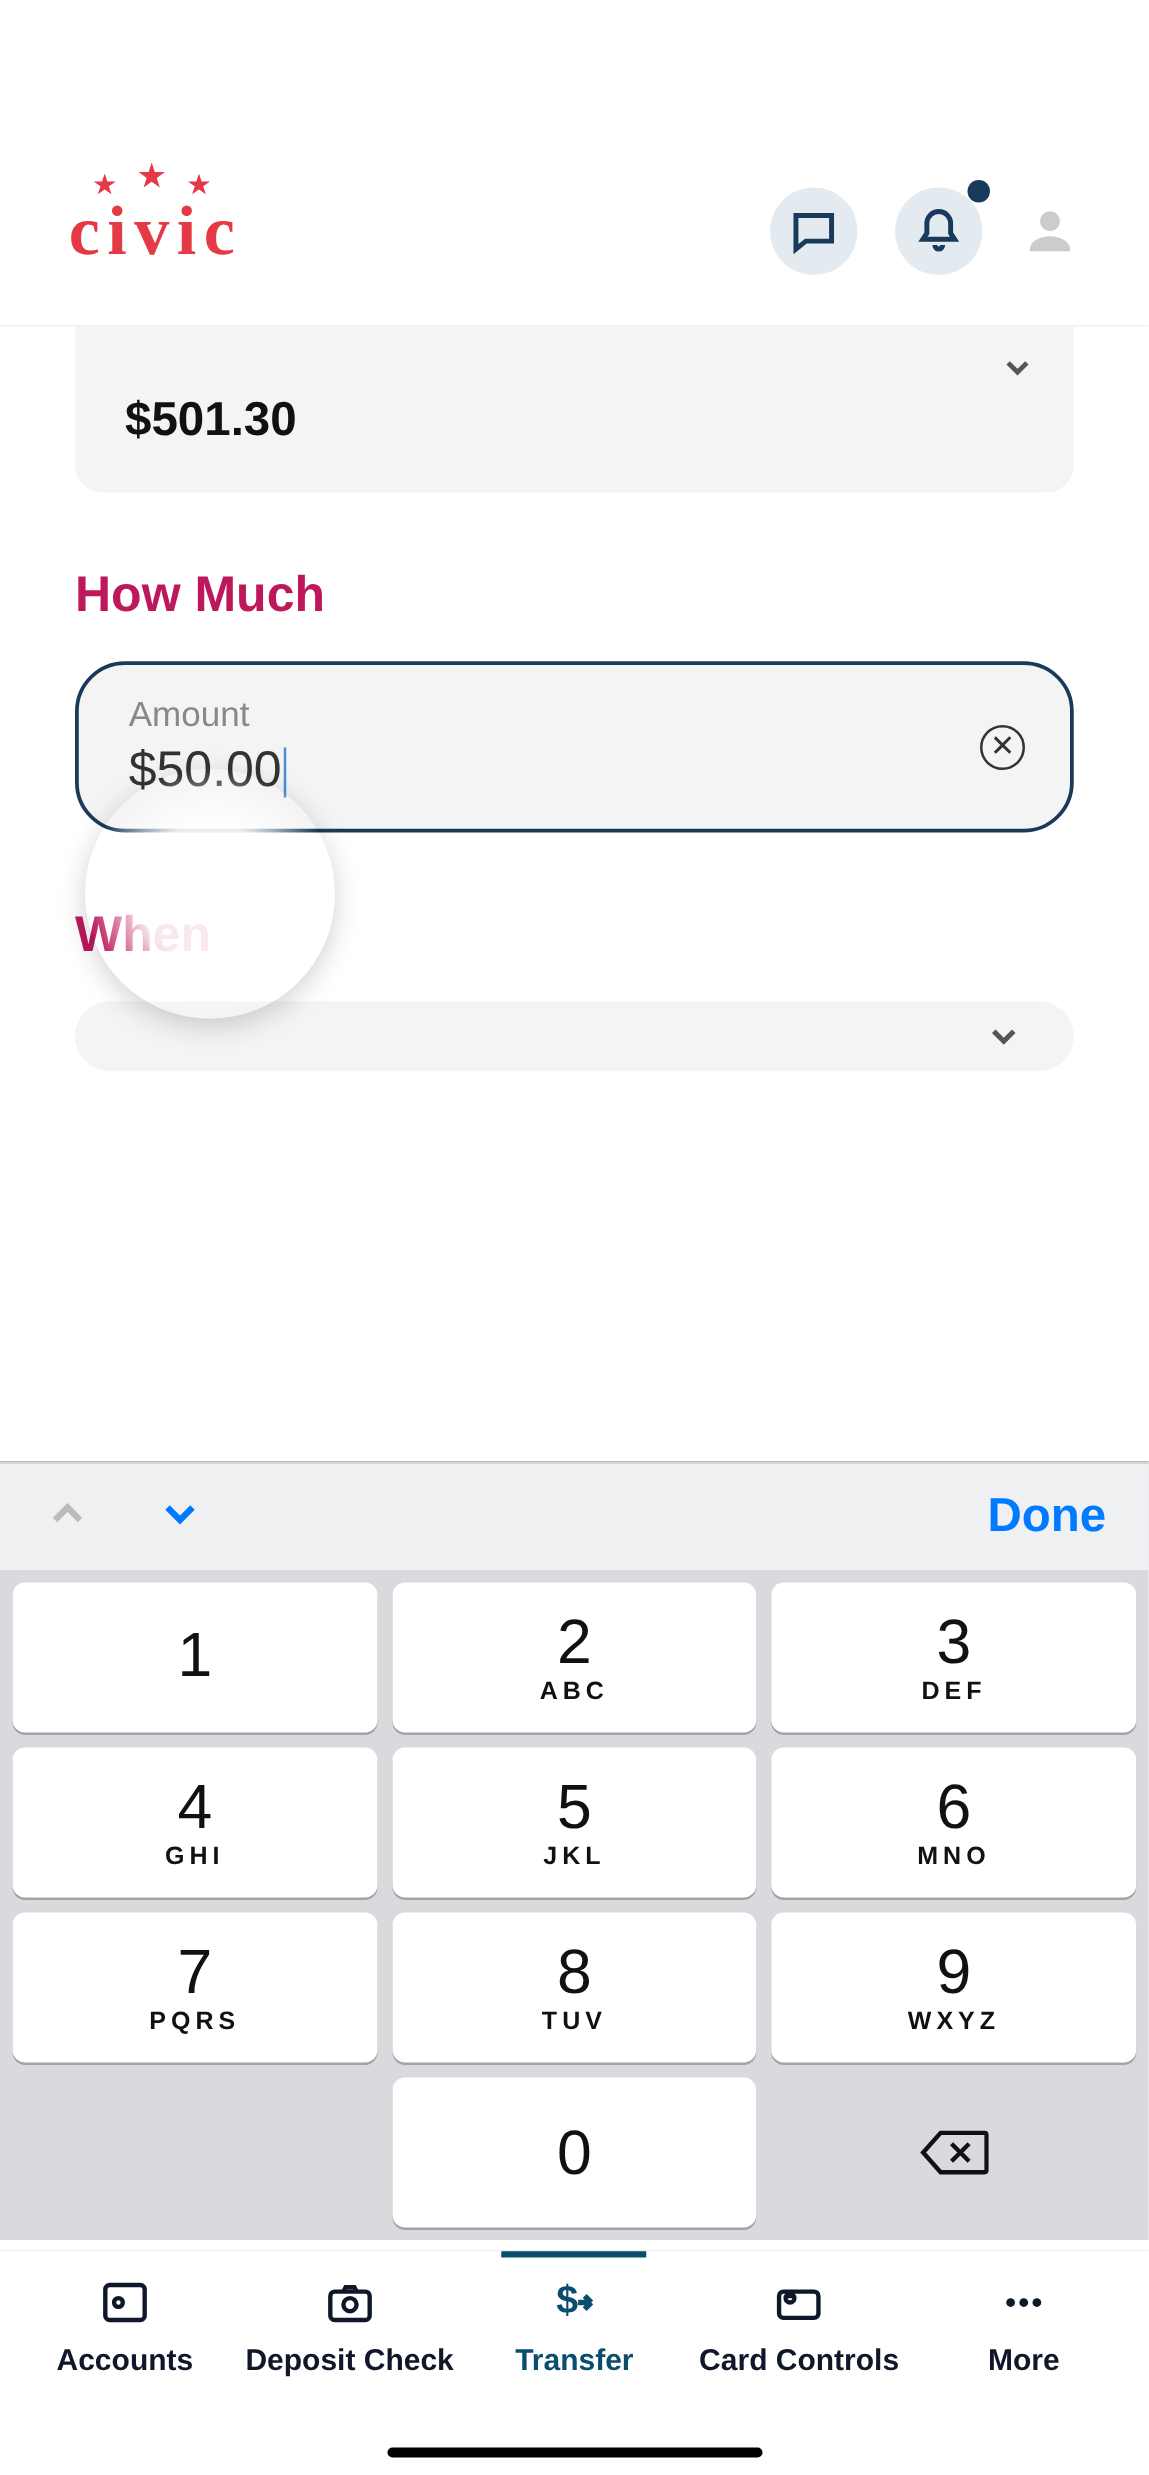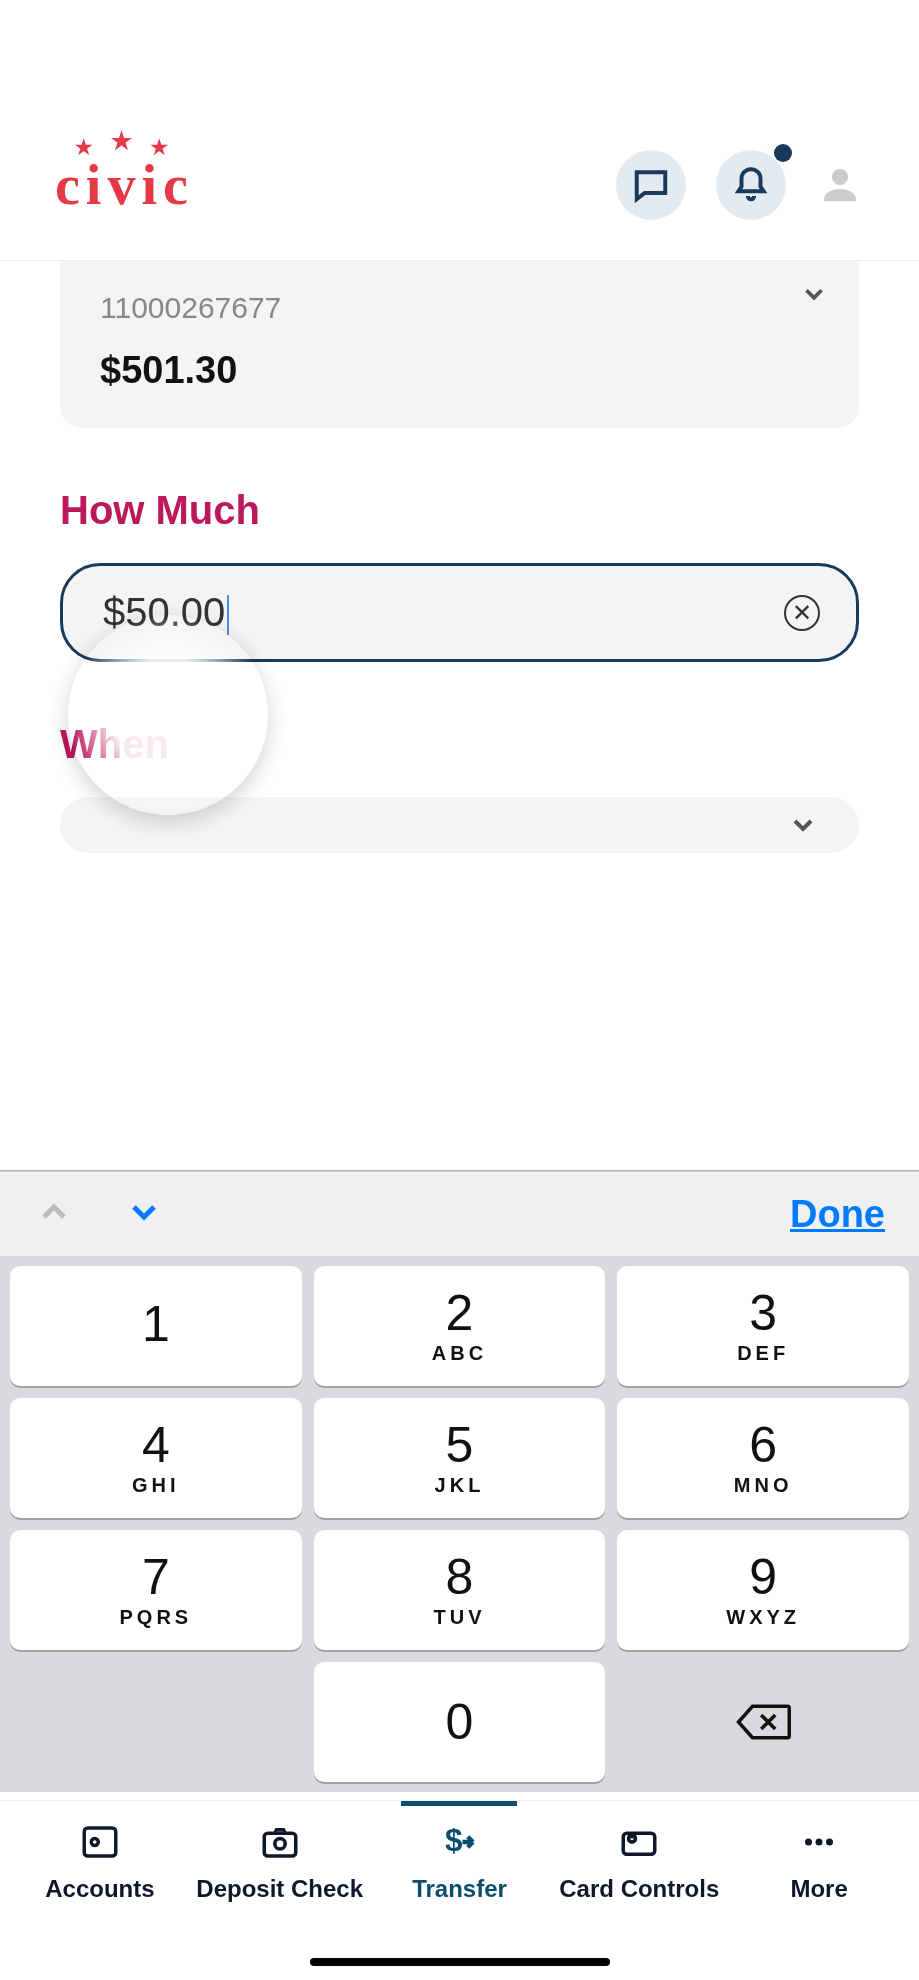--- a/index.html
+++ b/index.html
@@ -208,21 +208,20 @@
     display: flex;
     gap: 50px;
   }
   .nav-up { color: #bbb; }
   .nav-down { color: #007aff; }
   .nav-arrow svg { width: 40px; height: 40px; stroke-width: 3; fill: none;}
   .done-btn {
     color: #007aff;
     font-size: 38px;
     font-weight: 600;
-    text-decoration: underline;
   }
   .keypad {
     padding: 10px;
     display: grid;
     grid-template-columns: repeat(3, 1fr);
     gap: 12px;
   }
   .key {
     background: #fff;
     border-radius: 10px;
@@ -319,30 +318,30 @@
     </div>
     <svg class="profile-icon" viewBox="0 0 24 24">
       <path fill="#ccc" d="M12 12a4 4 0 100-8 4 4 0 000 8zm0 2c-4 0-8 2-8 5v1h16v-1c0-3-4-5-8-5z"></path>
     </svg>
   </div>
 </div>
 
 <div class="content">
 
   <div class="account-card">
-    <div class="account-number">11000267677</div>
     <div class="account-balance">$501.30</div>
     <svg class="chevron-down-card" viewBox="0 0 24 24">
         <path d="M6 9l6 6 6-6" stroke="currentColor" stroke-width="3" fill="none"></path>
       </svg>
   </div>
 
   <div class="section-title">How Much</div>
 
   <div class="input-card">
+    <div class="input-label">Amount</div>
     <div class="input-value">
       <span>$50.00</span><span class="cursor"></span>
     </div>
     <div class="clear-btn">
       <span>✕</span>
     </div>
   </div>
 
   <div class="section-title">When</div>
 

